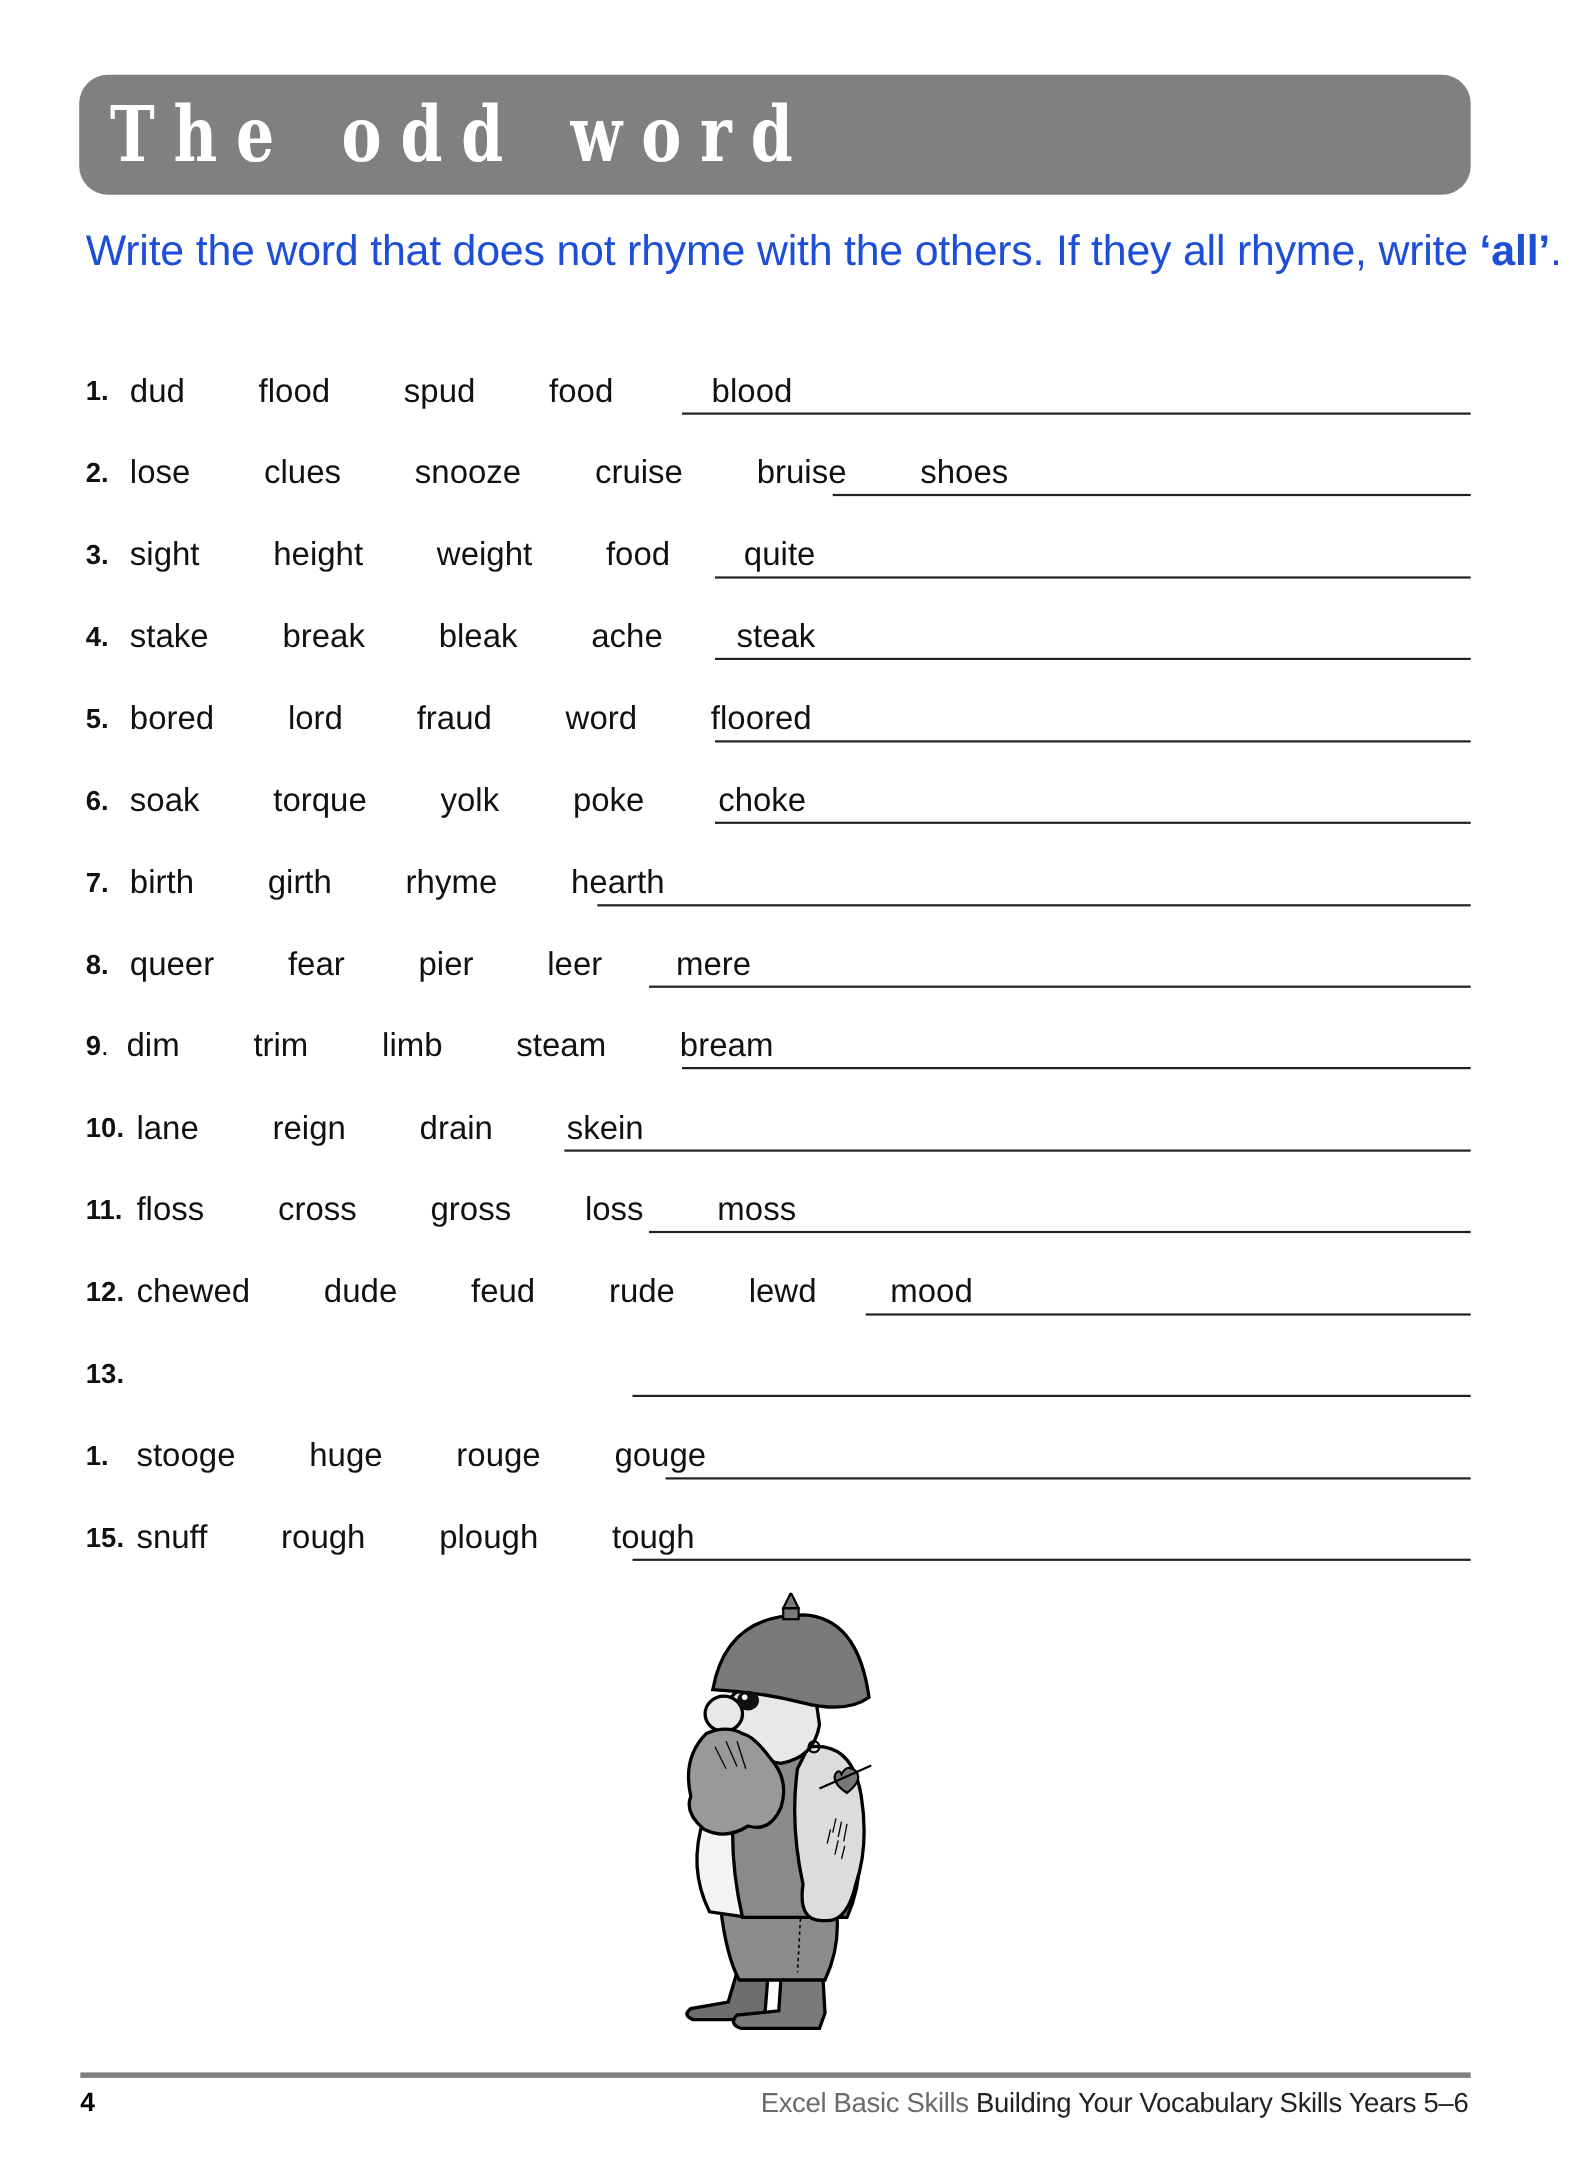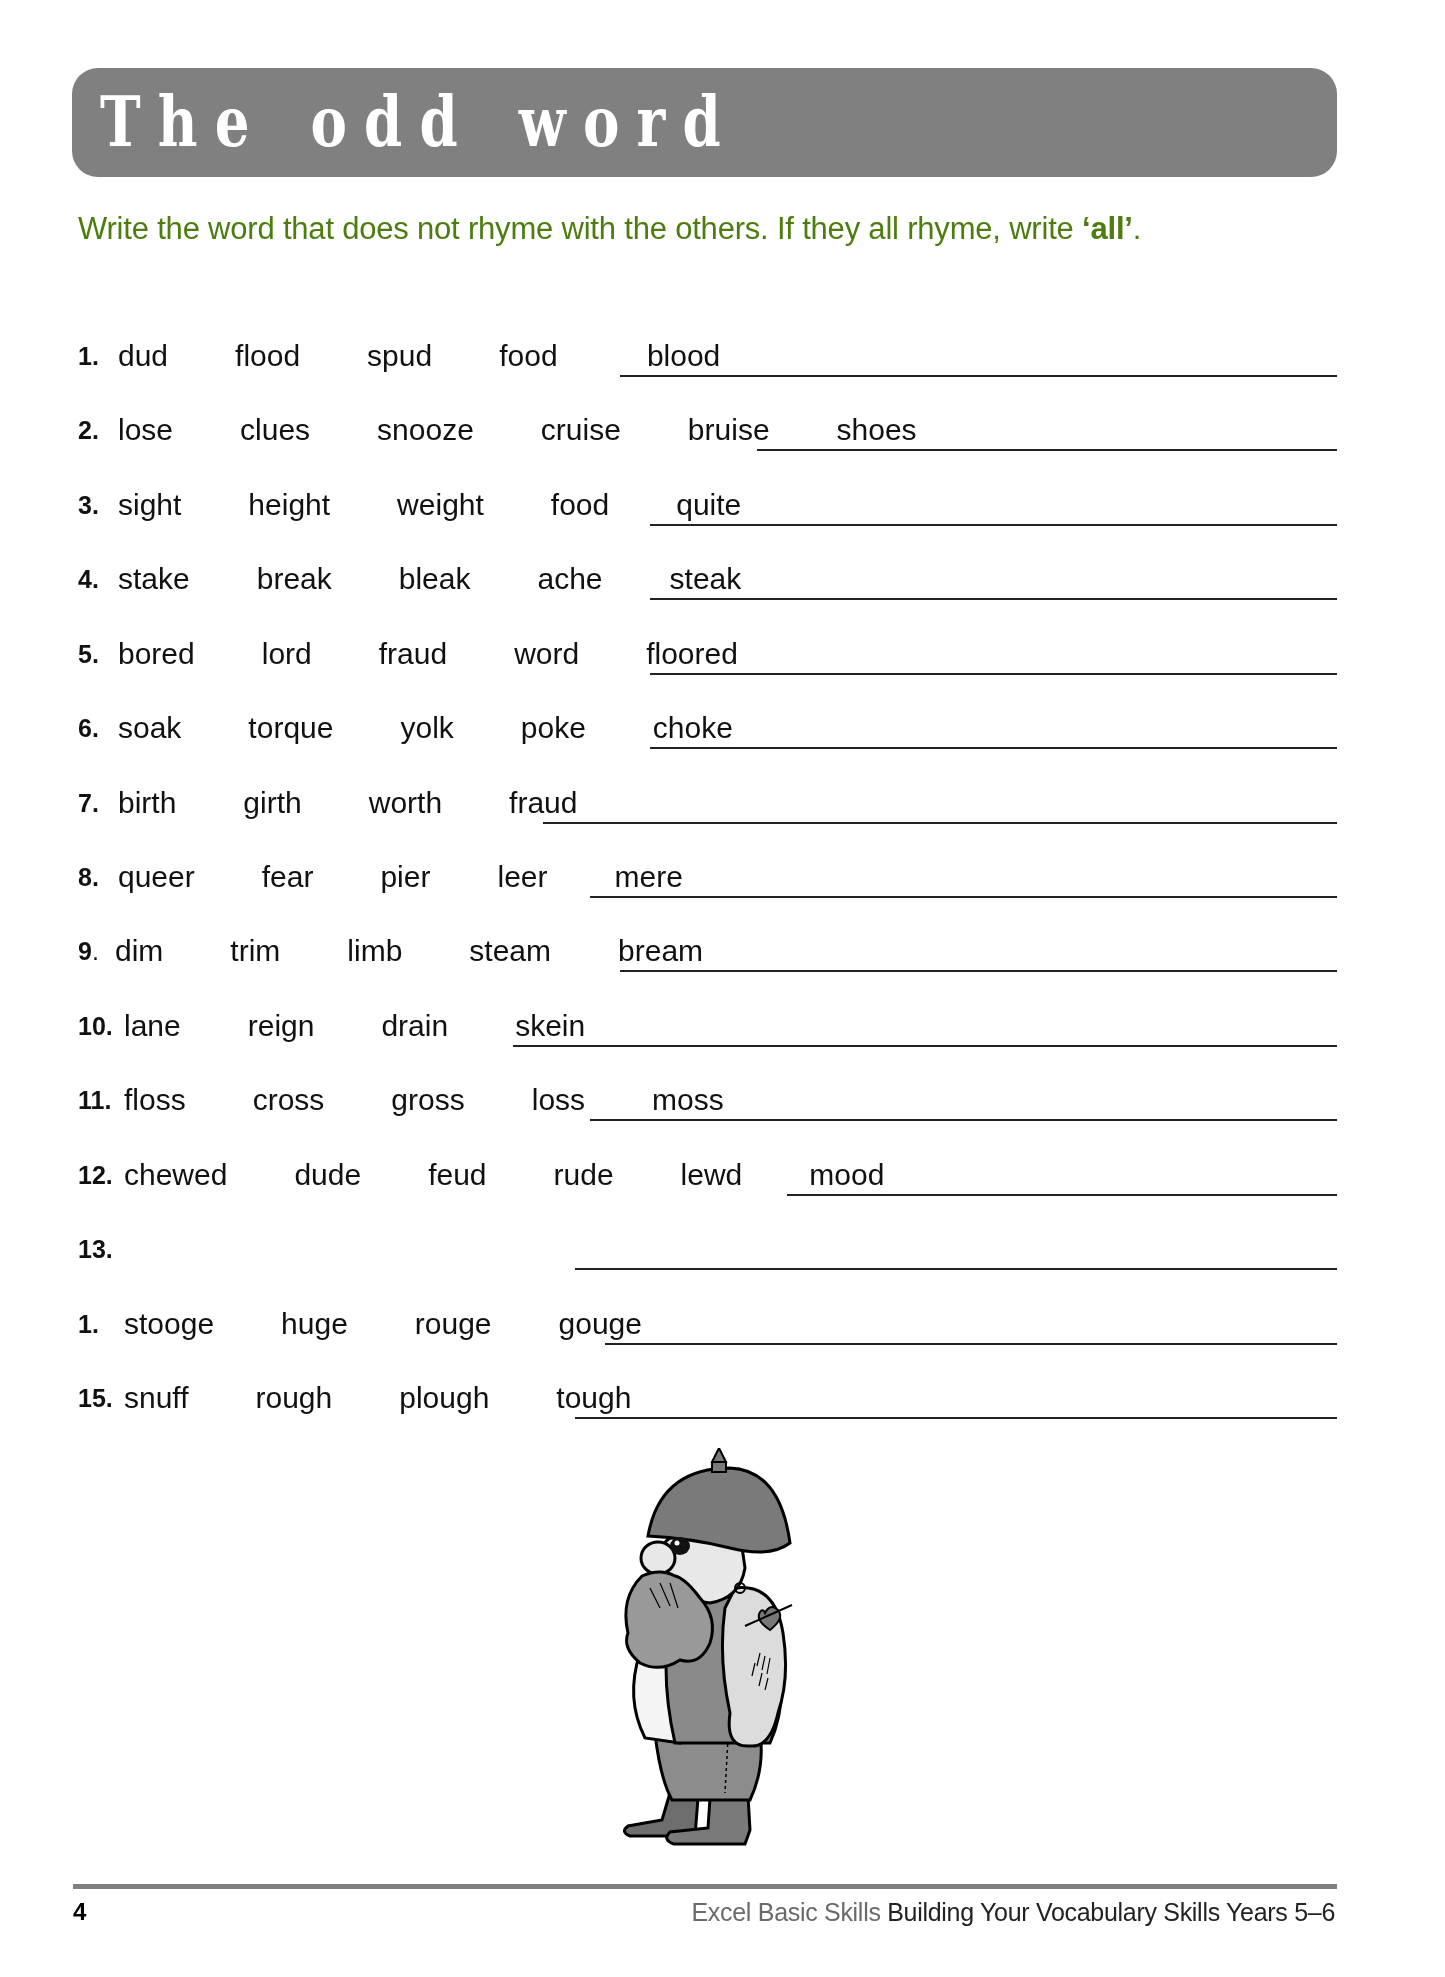--- a/index.html
+++ b/index.html
@@ -1,19 +1,19 @@
 <!DOCTYPE html>
 <html><head>
 <meta charset="utf-8">
 <style>
   html, body { margin:0; padding:0; background:#ffffff; }
   body { width:1445px; height:1977px; position:relative; overflow:hidden; font-family:"Liberation Sans", sans-serif; color:#111; }
   .header-bar { position:absolute; left:72px; top:68px; width:1265px; height:109px; background:#808080; border-radius:26px; }
   .title { position:absolute; left:100px; top:82px; height:80px; color:#ffffff; font-family:"DejaVu Serif", serif; font-weight:bold; font-size:70px; line-height:80px; letter-spacing:22px; white-space:nowrap; transform-origin:left center; transform:scaleX(0.78); word-spacing:10px; }
-  .instruction { position:absolute; left:78px; top:212px; font-size:31px; line-height:34px; white-space:nowrap; color:#4d7c0f; letter-spacing:-0.2px; }
+  .instruction { position:absolute; left:78px; top:212px; font-size:39px; line-height:34px; white-space:nowrap; color:#1d4ed8; letter-spacing:-0.2px; }
   .instruction b { font-weight:bold; }
   .row { position:absolute; left:0; width:1445px; height:40px; }
   .row .num { position:absolute; left:78px; bottom:6px; font-weight:bold; font-size:25px; line-height:30px; color:#111; }
   .row .num .dot-normal { font-weight:normal; }
   .row .words { position:absolute; bottom:4px; font-size:30px; line-height:34px; white-space:nowrap; color:#111; word-spacing:14px; }
   .row .answer-line { position:absolute; bottom:0; height:0; border-bottom:2px solid #222; }
   .illustration { position:absolute; left:600px; top:1448px; width:220px; height:400px; }
   .footer-rule { position:absolute; left:73px; top:1884px; width:1264px; height:5px; background:#808080; }
   .page-number { position:absolute; left:73px; top:1898px; font-weight:bold; font-size:24px; line-height:28px; color:#000; }
   .footer-text { position:absolute; right:110px; top:1897px; font-size:25px; line-height:30px; white-space:nowrap; letter-spacing:-0.3px; }
@@ -54,21 +54,21 @@
     <span class="words" style="left: 118px; white-space: pre;">bored   lord   fraud   word   floored</span>
     <div class="answer-line" style="left:650px;width:687px;"></div>
   </div>
   <div class="row" style="top:709px;">
     <span class="num">6.</span>
     <span class="words" style="left: 118px; white-space: pre; text-align: right;">soak   torque   yolk   poke   choke</span>
     <div class="answer-line" style="left:650px;width:687px;"></div>
   </div>
   <div class="row" style="top:784px;">
     <span class="num">7.</span>
-    <span class="words" style="left: 118px; white-space: pre;">birth   girth   worth   fraud</span>
+    <span class="words" style="left: 118px; white-space: pre;">birth   girth   rhyme   hearth</span>
     <div class="answer-line" style="left:543px;width:794px;"></div>
   </div>
   <div class="row" style="top:858px;">
     <span class="num">8.</span>
     <span class="words" style="left: 118px; white-space: pre;">queer   fear   pier   leer   mere</span>
     <div class="answer-line" style="left:590px;width:747px;"></div>
   </div>
   <div class="row" style="top:932px;">
     <span class="num"><span>9</span><span class="dot-normal">.</span></span>
     <span class="words" style="left: 115px; white-space: pre;">dim   trim   limb   steam   bream</span>

